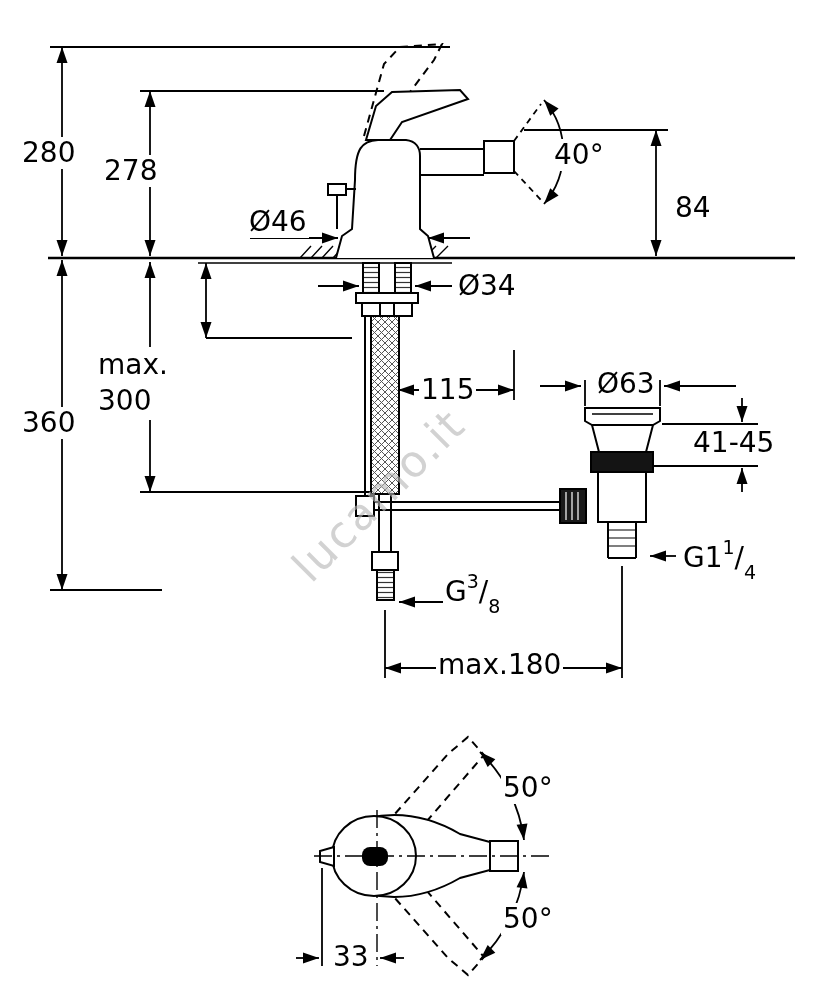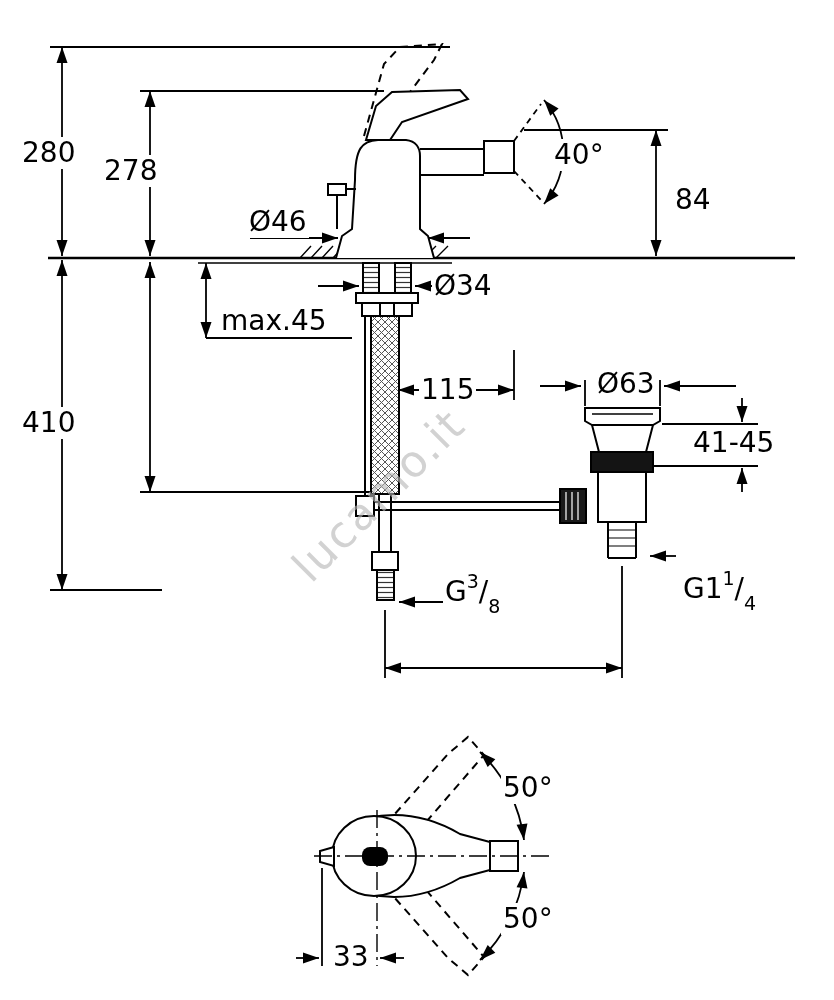--- a/index.html
+++ b/index.html
@@ -134,32 +134,36 @@
       <path d="M296,958 L319,958" marker-end="url(#arr)"></path>
       <path d="M404,958 L380,958" marker-end="url(#arr)"></path>
     </g>
   </g>
 </svg>
 
 <div class="watermark">lucamo.it</div>
 
 <div class="lbl" style="left:20px;top:137px">280</div>
 <div class="lbl" style="left:102px;top:155px">278</div>
-<div class="lbl" style="left:20px;top:407px">410</div>
-<div class="lbl" style="left:219px;top:305px">max.45</div>
+<div class="lbl stacked" style="left:96px;top:347px">
+  <div>max.</div>
+  <div>300</div>
+</div>
+<div class="lbl" style="left:20px;top:407px">360</div>
 <div class="lbl" style="left:247px;top:206px">Ø46</div>
-<div class="lbl" style="left:432px;top:270px">Ø34</div>
+<div class="lbl" style="left:456px;top:270px">Ø34</div>
 <div class="lbl" style="left:419px;top:374px">115</div>
-<div class="lbl" style="left:673px;top:184px">84</div>
+<div class="lbl" style="left:673px;top:192px">84</div>
 <div class="lbl" style="left:552px;top:139px">40°</div>
 <div class="lbl" style="left:595px;top:368px">Ø63</div>
 <div class="lbl" style="left:691px;top:427px">41-45</div>
-<div class="lbl" style="left:681px;top:571px">
+<div class="lbl" style="left:681px;top:540px">
   <span>G1</span><sup>1</sup><span>/</span><sub>4</sub>
 </div>
 <div class="lbl" style="left:443px;top:574px">
   <span>G</span><sup>3</sup><span>/</span><sub>8</sub>
 </div>
+<div class="lbl" style="left:436px;top:649px">max.180</div>
 <div class="lbl" style="left:501px;top:772px">50°</div>
 <div class="lbl" style="left:501px;top:903px">50°</div>
 <div class="lbl" style="left:331px;top:941px">33</div>
 
 </div>
 
 </body></html>

